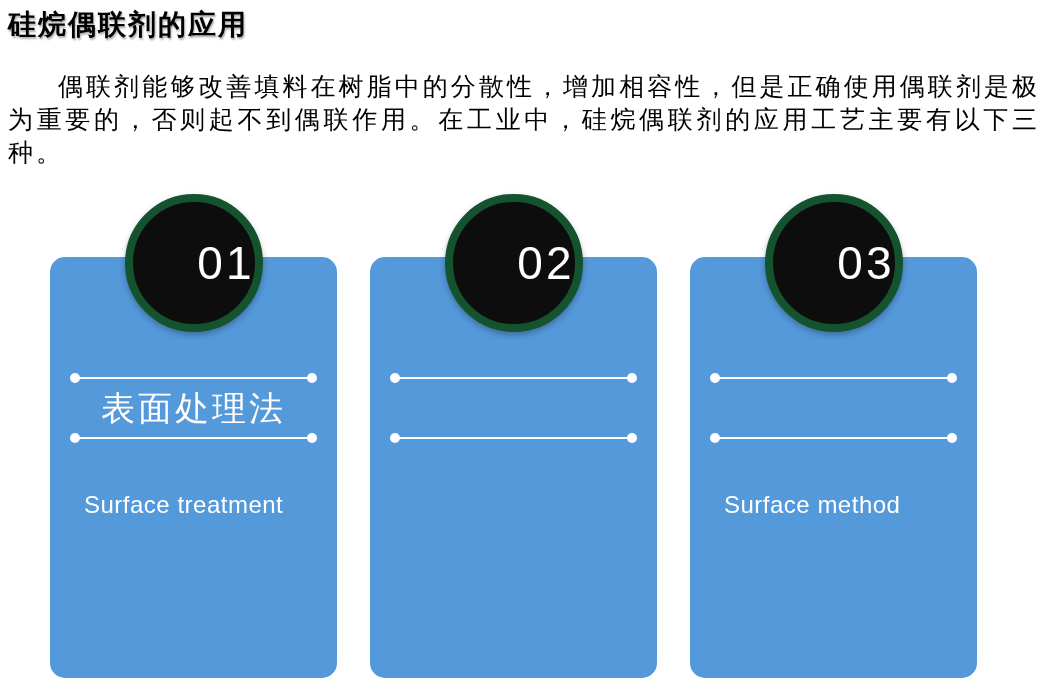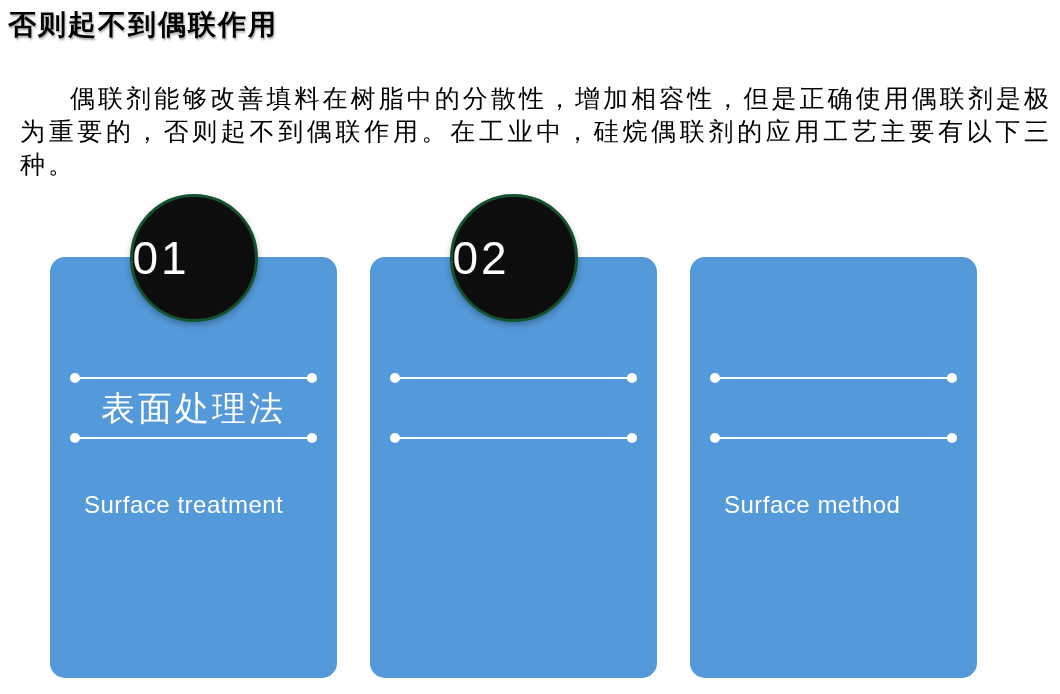--- a/index.html
+++ b/index.html
@@ -25,21 +25,21 @@
     font-weight: bold;
     color: #000000;
     letter-spacing: 2px;
     text-shadow: 1px 2px 2px #b0b0b0;
   }
   .doc-paragraph {
     position: absolute;
     left: 8px;
     top: 70px;
     width: 1032px;
-    margin: 12px;
+    margin: 0;
     font-family: "Liberation Serif", "DejaVu Serif", serif;
     font-size: 25px;
     line-height: 33px;
     letter-spacing: 3px;
     color: #000000;
     text-align: justify;
     text-indent: 2em;
   }
   .card {
     position: absolute;
@@ -54,25 +54,25 @@
   .card.c3 { left: 690px; }
 
   .badge {
     position: absolute;
     top: -63px;
     left: 50%;
     transform: translateX(-50%);
     width: 122px;
     height: 122px;
     background: #0d0d0d;
-    border: 3px solid #14532d;
+    border: 8px solid #14532d;
     border-radius: 50%;
     display: flex;
     align-items: center;
-    justify-content: flex-start;
+    justify-content: flex-end;
     box-shadow: 0 3px 6px rgba(0,0,0,0.28);
     z-index: 2;
   }
   .badge-number {
     color: #ffffff;
     font-size: 46px;
     font-weight: 300;
     letter-spacing: 3px;
     font-family: "Liberation Sans", sans-serif;
   }
@@ -121,21 +121,21 @@
     line-height: 30px;
     letter-spacing: 0.5px;
     font-family: "Liberation Sans", sans-serif;
   }
 </style>
 </head>
 <body>
 
 <div class="page">
 
-  <h1 class="doc-title">否则起不到偶联作用</h1>
+  <h1 class="doc-title">硅烷偶联剂的应用</h1>
 
   <p class="doc-paragraph">偶联剂能够改善填料在树脂中的分散性，增加相容性，但是正确使用偶联剂是极为重要的，否则起不到偶联作用。在工业中，硅烷偶联剂的应用工艺主要有以下三种。</p>
 
   <div class="card c1">
     <div class="badge">
       <span class="badge-number">01</span>
     </div>
     <div class="divider top-line">
       <span class="dot left-dot"></span>
       <span class="dot right-dot"></span>
@@ -158,20 +158,23 @@
       <span class="dot left-dot"></span>
       <span class="dot right-dot"></span>
     </div>
     <div class="divider bottom-line">
       <span class="dot left-dot"></span>
       <span class="dot right-dot"></span>
     </div>
   </div>
 
   <div class="card c3">
+    <div class="badge">
+      <span class="badge-number">03</span>
+    </div>
     <div class="divider top-line">
       <span class="dot left-dot"></span>
       <span class="dot right-dot"></span>
     </div>
     <div class="divider bottom-line">
       <span class="dot left-dot"></span>
       <span class="dot right-dot"></span>
     </div>
     <div class="en-title">
       <span>Surface method</span>

